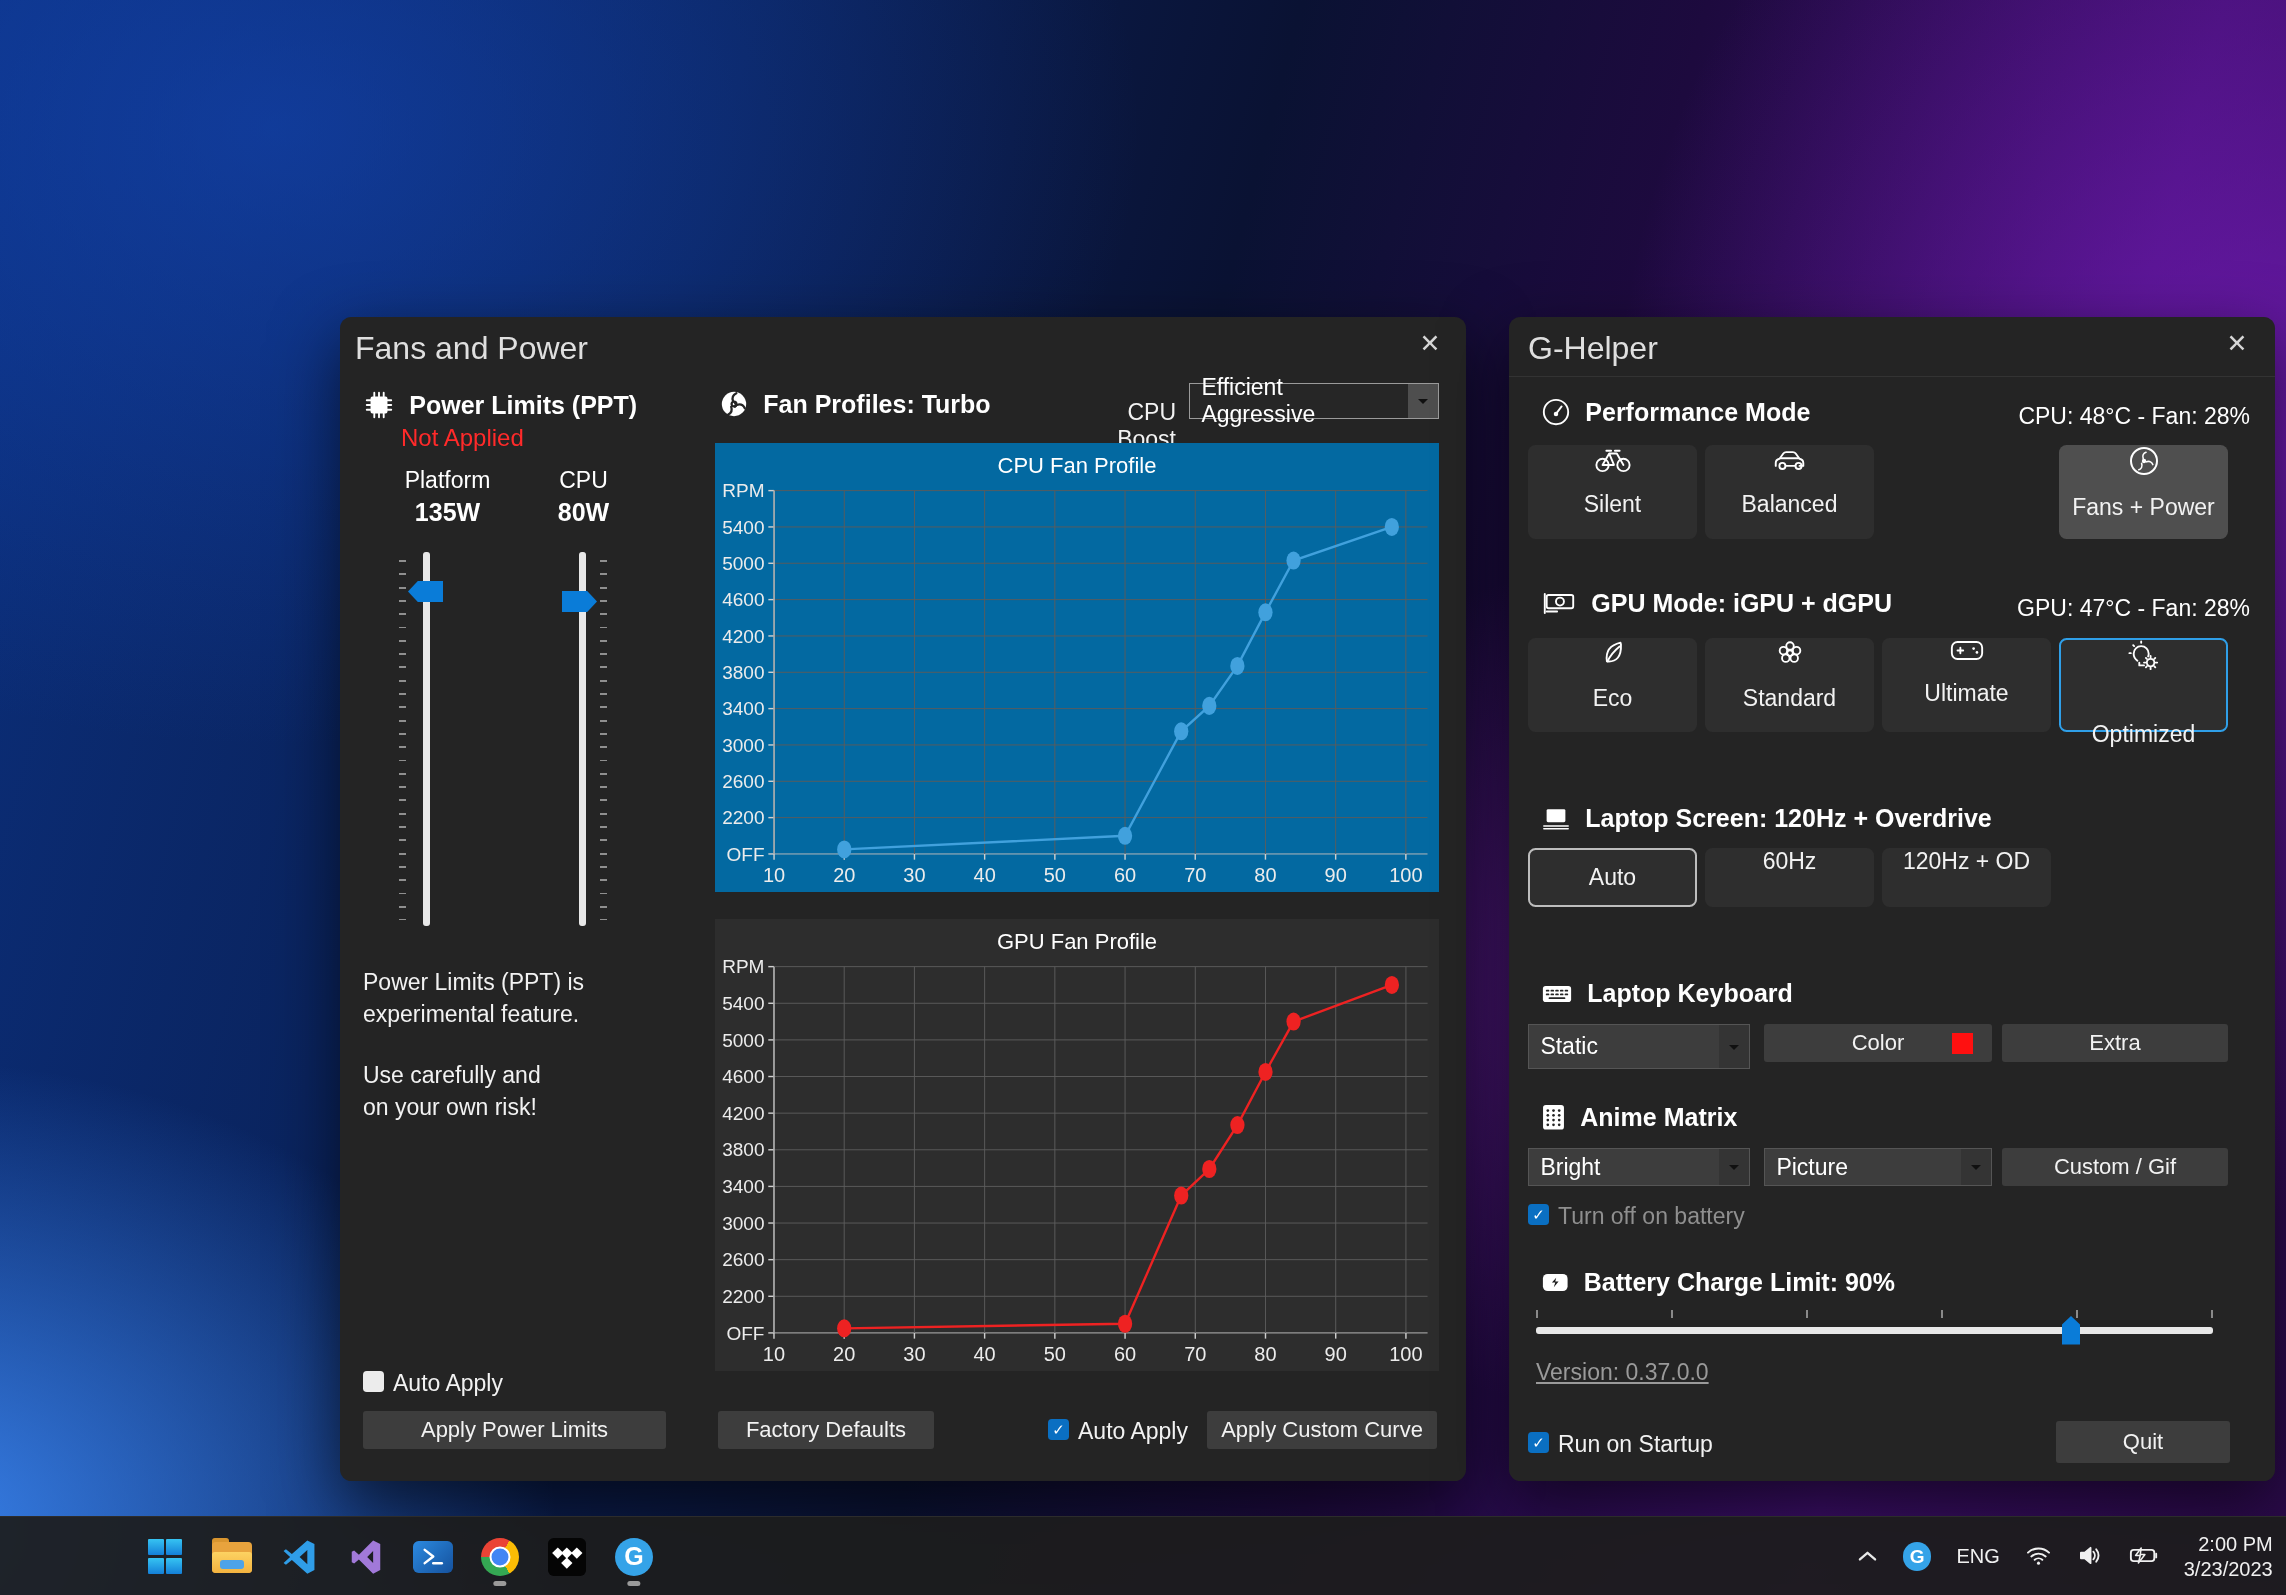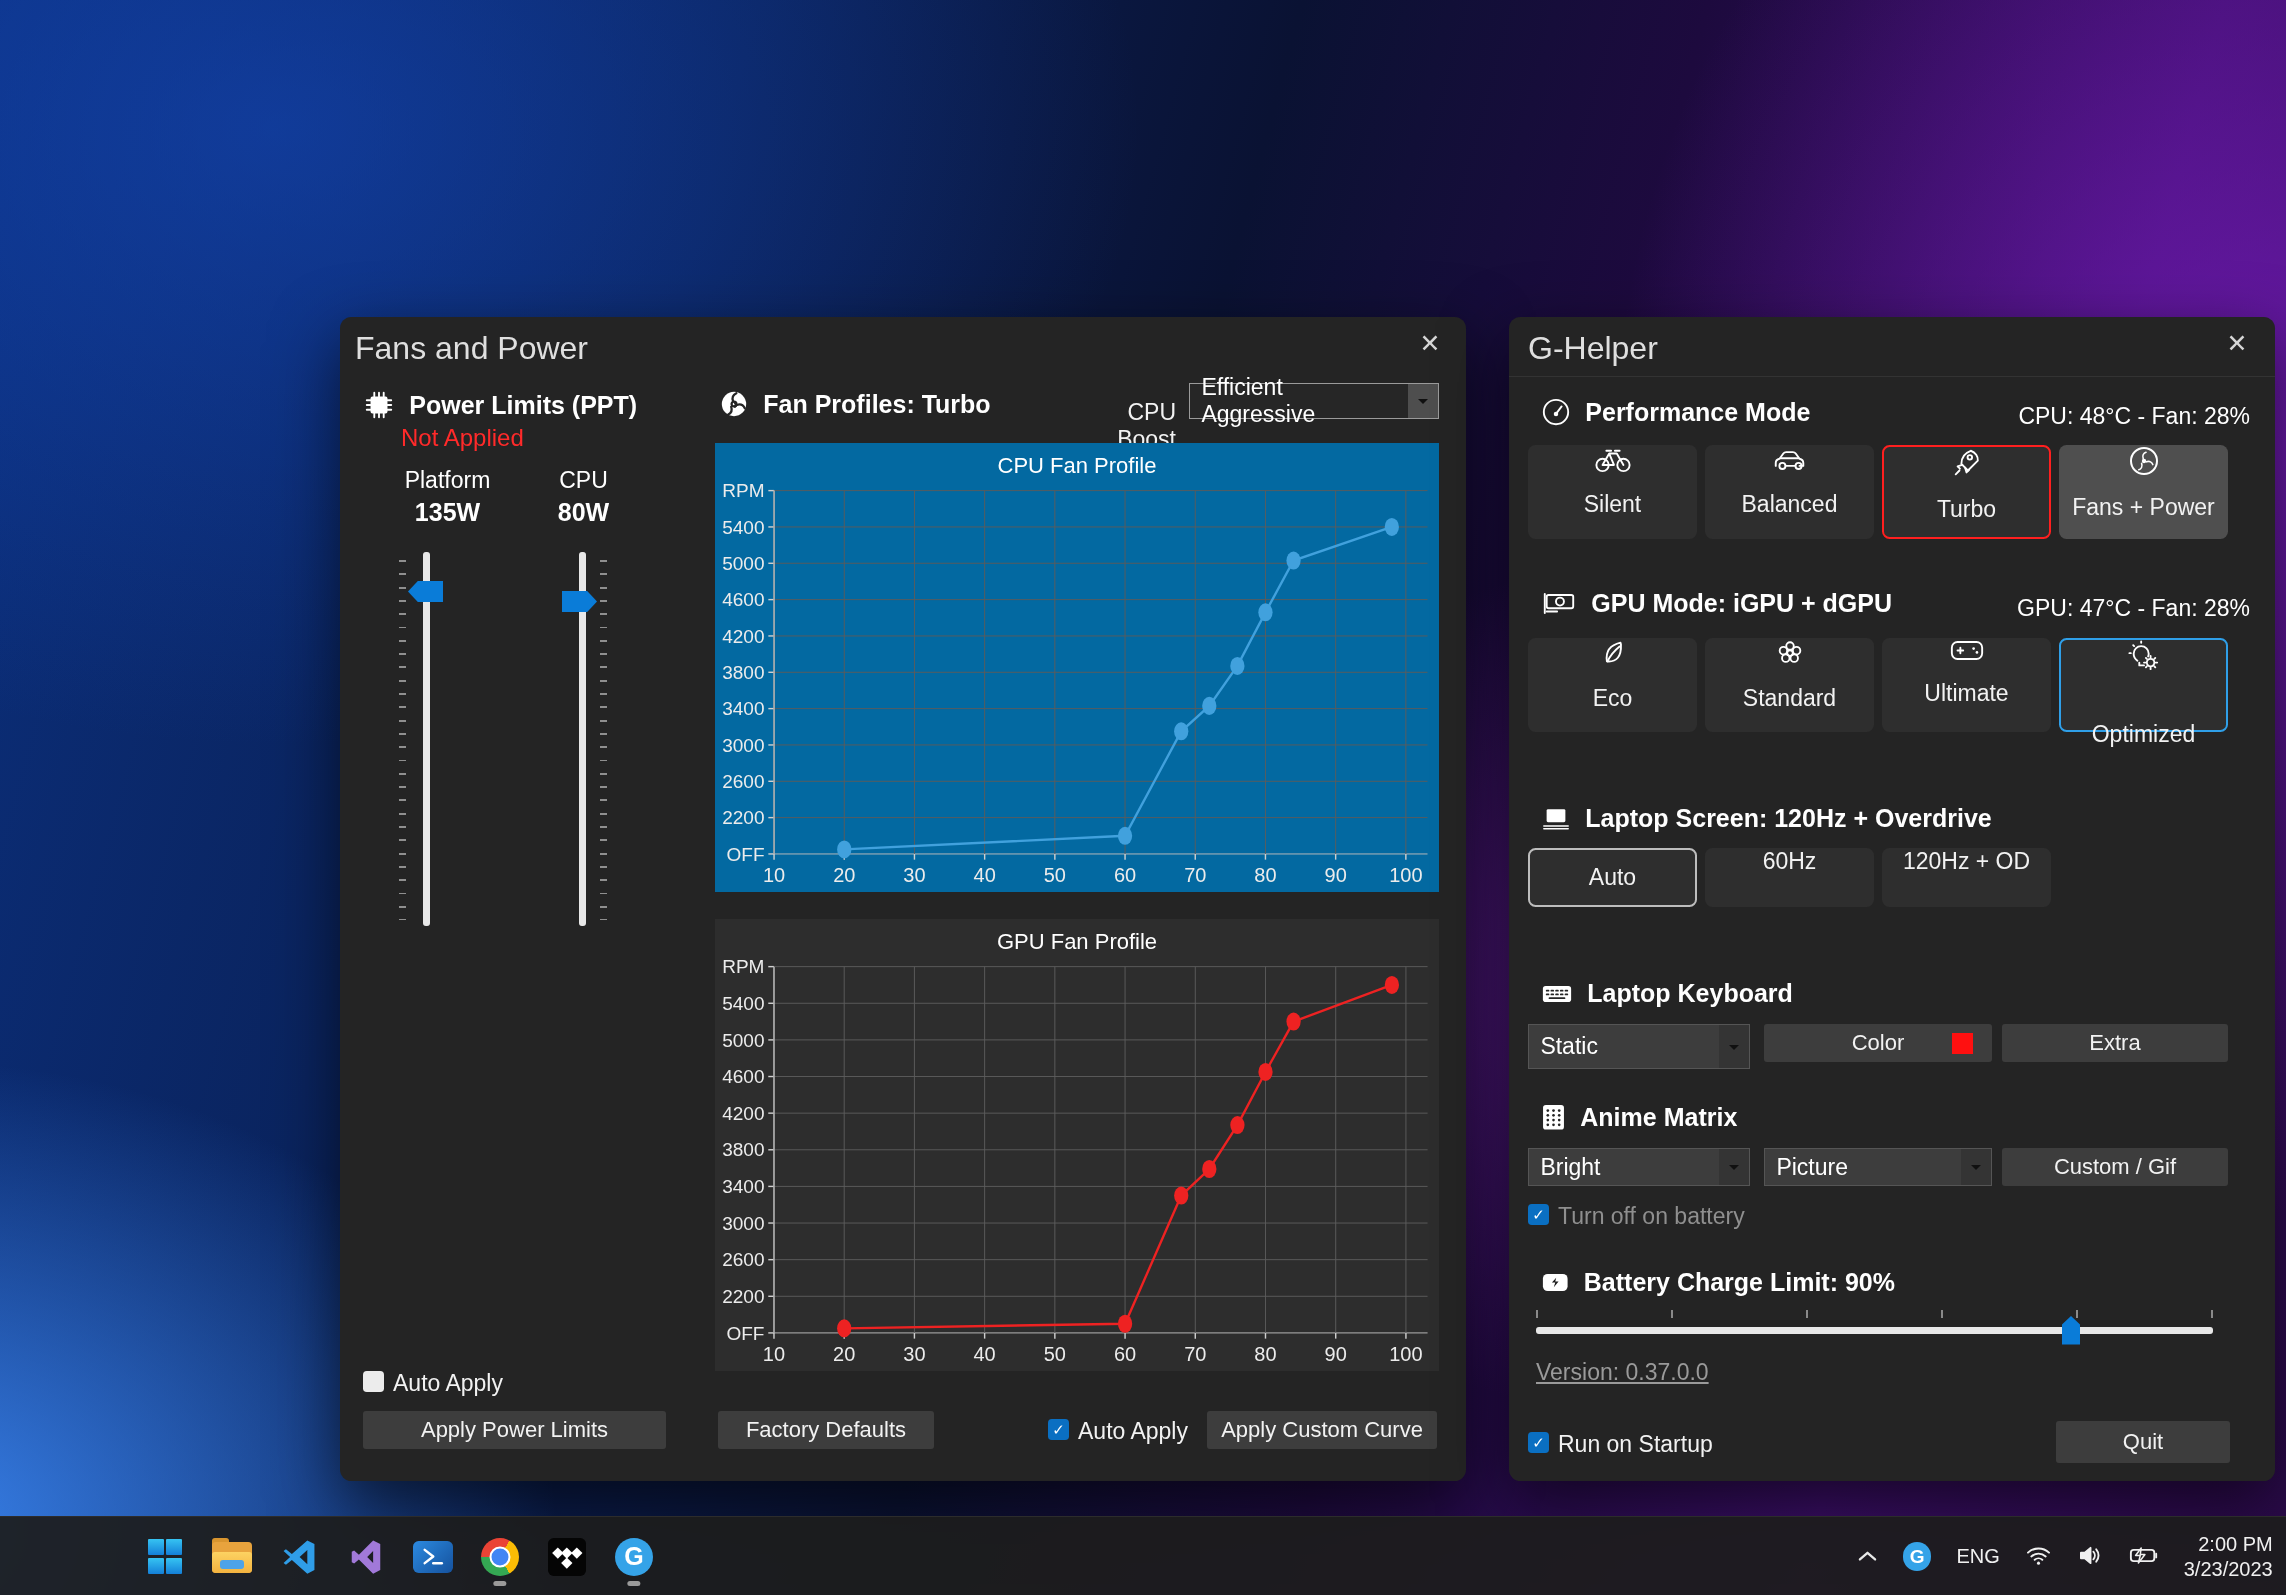--- a/index.html
+++ b/index.html
@@ -156,20 +156,27 @@
   <div class="pl-col-value" style="left:177px; top:181px;">80W</div>
 
   <div class="vticks" style="left:59px; top:243px; height:360px;"></div>
   <div class="vtrack" style="left:83px; top:235px; height:374px;"></div>
   <div class="vthumb left" style="left:68px; top:264px;"></div>
 
   <div class="vticks" style="left:260px; top:243px; height:360px;"></div>
   <div class="vtrack" style="left:239px; top:235px; height:374px;"></div>
   <div class="vthumb right" style="left:222px; top:274px;"></div>
 
+  <div class="note" style="left:23px; top:649px;">
+    <div>Power Limits (PPT) is</div>
+    <div>experimental feature.</div>
+    <div style="height:28.5px;"></div>
+    <div>Use carefully and</div>
+    <div>on your own risk!</div>
+  </div>
 
   <span class="cb unchecked" style="left:23px; top:1054px;"></span>
   <span class="cb-label" style="left:53px; top:1053px;">Auto Apply</span>
   <div class="btn" style="left:23px; top:1094px; width:303px; height:38px;">Apply Power Limits</div>
 
   <div class="sec-head" style="left:379px; top:72px;">
     <span class="ico">
       <svg class="icon" width="30" height="30" viewBox="0 0 32 32">
         <circle cx="16" cy="16" r="13" fill="#fff" stroke="none"></circle>
         <g stroke="#242424" stroke-width="2.4">
@@ -380,30 +387,20 @@
     <span class="ico">
       <svg class="icon" width="38" height="28.5" viewBox="0 0 40 30">
         <path d="M5 22 v-3 c0-2.5 1.5-4 4-4.5 l4-5.5 c0.7-1 1.8-1.5 3-1.5 h7 c1.2 0 2.3 0.5 3 1.5 l4 5.5 c2.5 0.5 4 2 4 4.5 v3 h-4"></path>
         <circle cx="12" cy="22" r="3.2"></circle>
           <circle cx="29" cy="22" r="3.2"></circle>
         <path d="M15.5 22 h10 M10 14 h19"></path>
       </svg>
     </span>
     <span>Balanced</span>
   </div>
-  <div class="btn-big sel-red" style="left:373px; top:128px; width:169px; height:94px;">
-    <span class="ico">
-      <svg class="icon" width="32" height="32" viewBox="0 0 34 34">
-        <path d="M21 4 c5 1.5 8 6.5 7.5 10.5 L18 25 l-7-7 C11 12 14 6.5 21 4 z"></path>
-        <circle cx="20" cy="11" r="2.4"></circle>
-        <path d="M12 19 l-5 1.5 2.5 2.5 M15 22 l1.5 5 2.5-2.5 M9 25 l-4 4"></path>
-      </svg>
-    </span>
-    <span>Turbo</span>
-  </div>
   <div class="btn-big hl" style="left:550px; top:128px; width:169px; height:94px;">
     <span class="ico">
       <svg class="icon" width="32" height="32" viewBox="0 0 32 32">
         <circle cx="16" cy="16" r="13"></circle>
         <circle cx="16" cy="16" r="2.2" fill="#fff" stroke="none"></circle>
         <path d="M15 13 c-1.5-4 0.5-7 3.5-8 M19 17 c4-1.5 7 0.5 8 3.5 M13 19 c1.5 4-0.5 7-3.5 8" transform="scale(0.8) translate(4 4)"></path>
       </svg>
     </span>
     <span>Fans + Power</span>
   </div>

